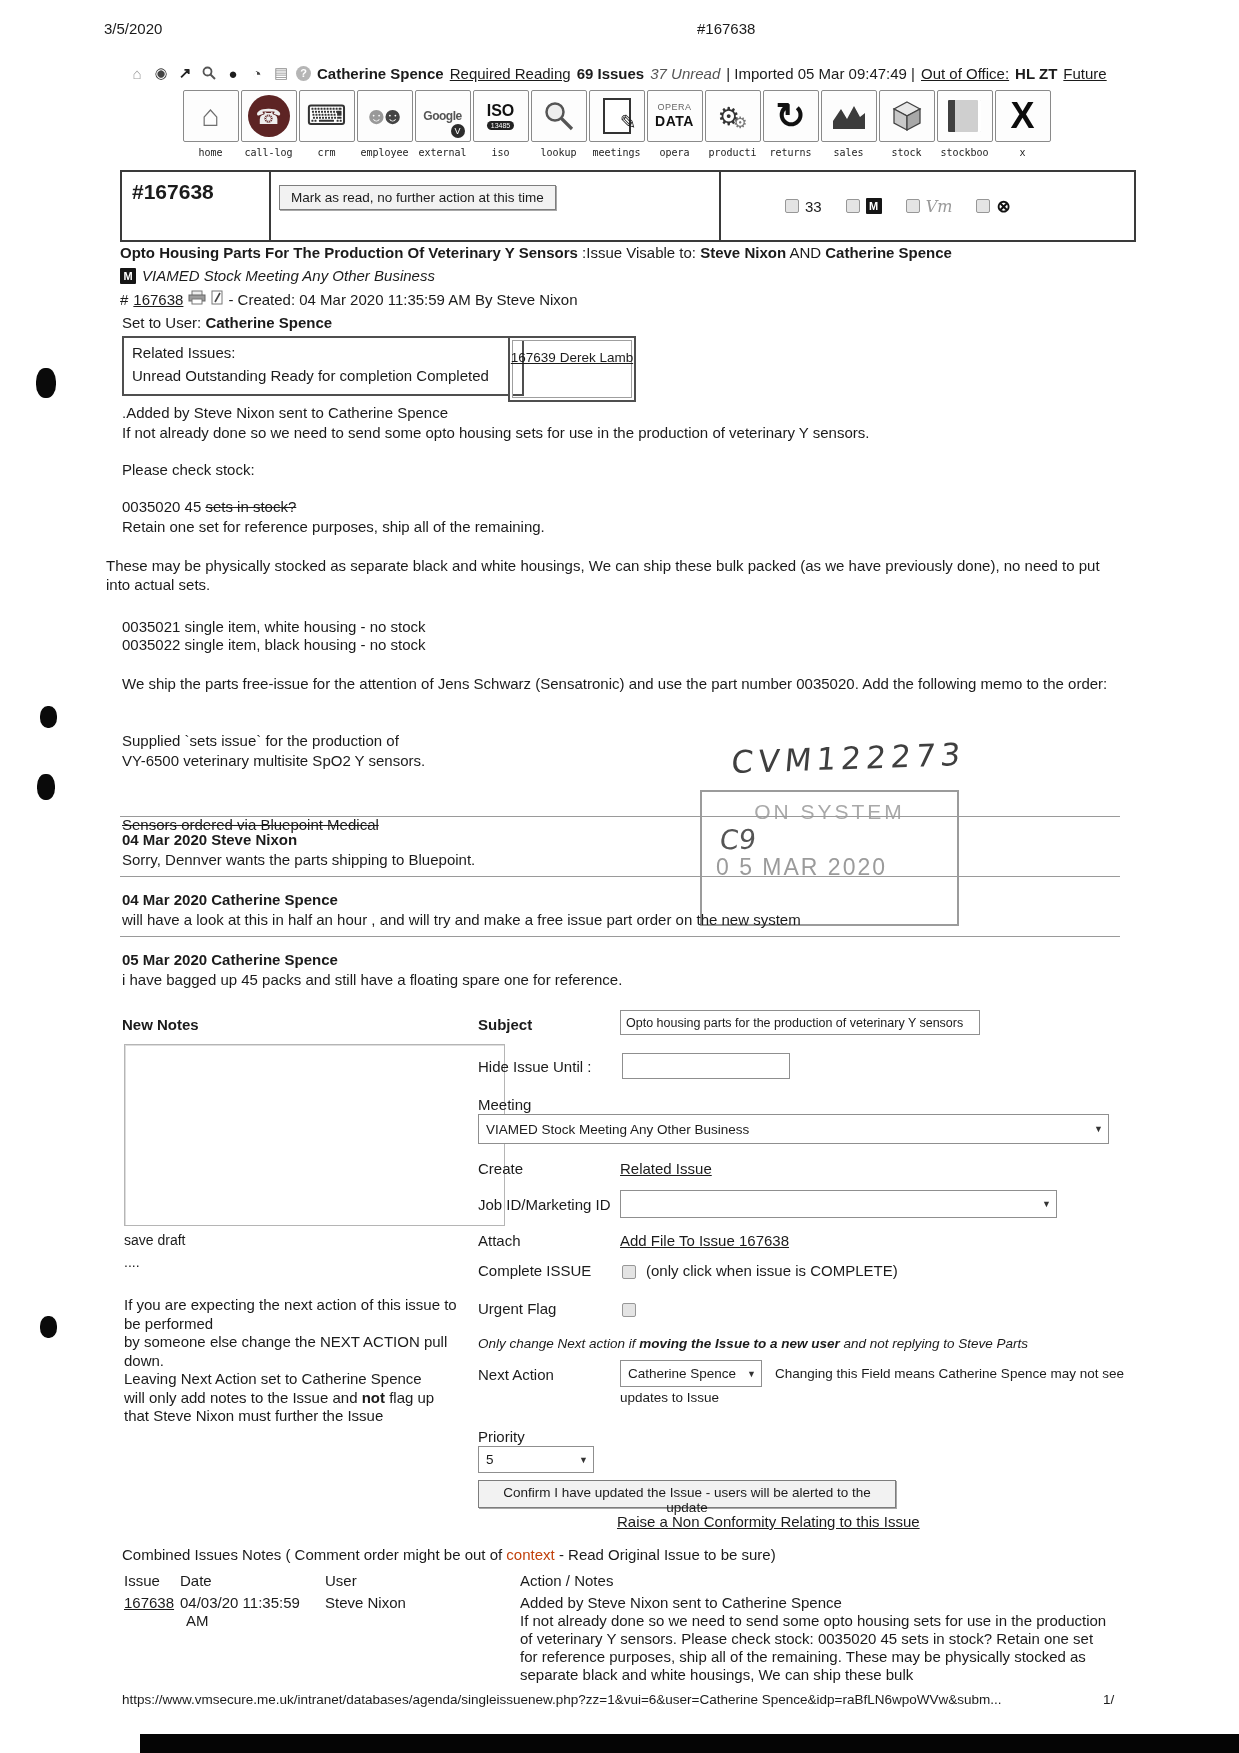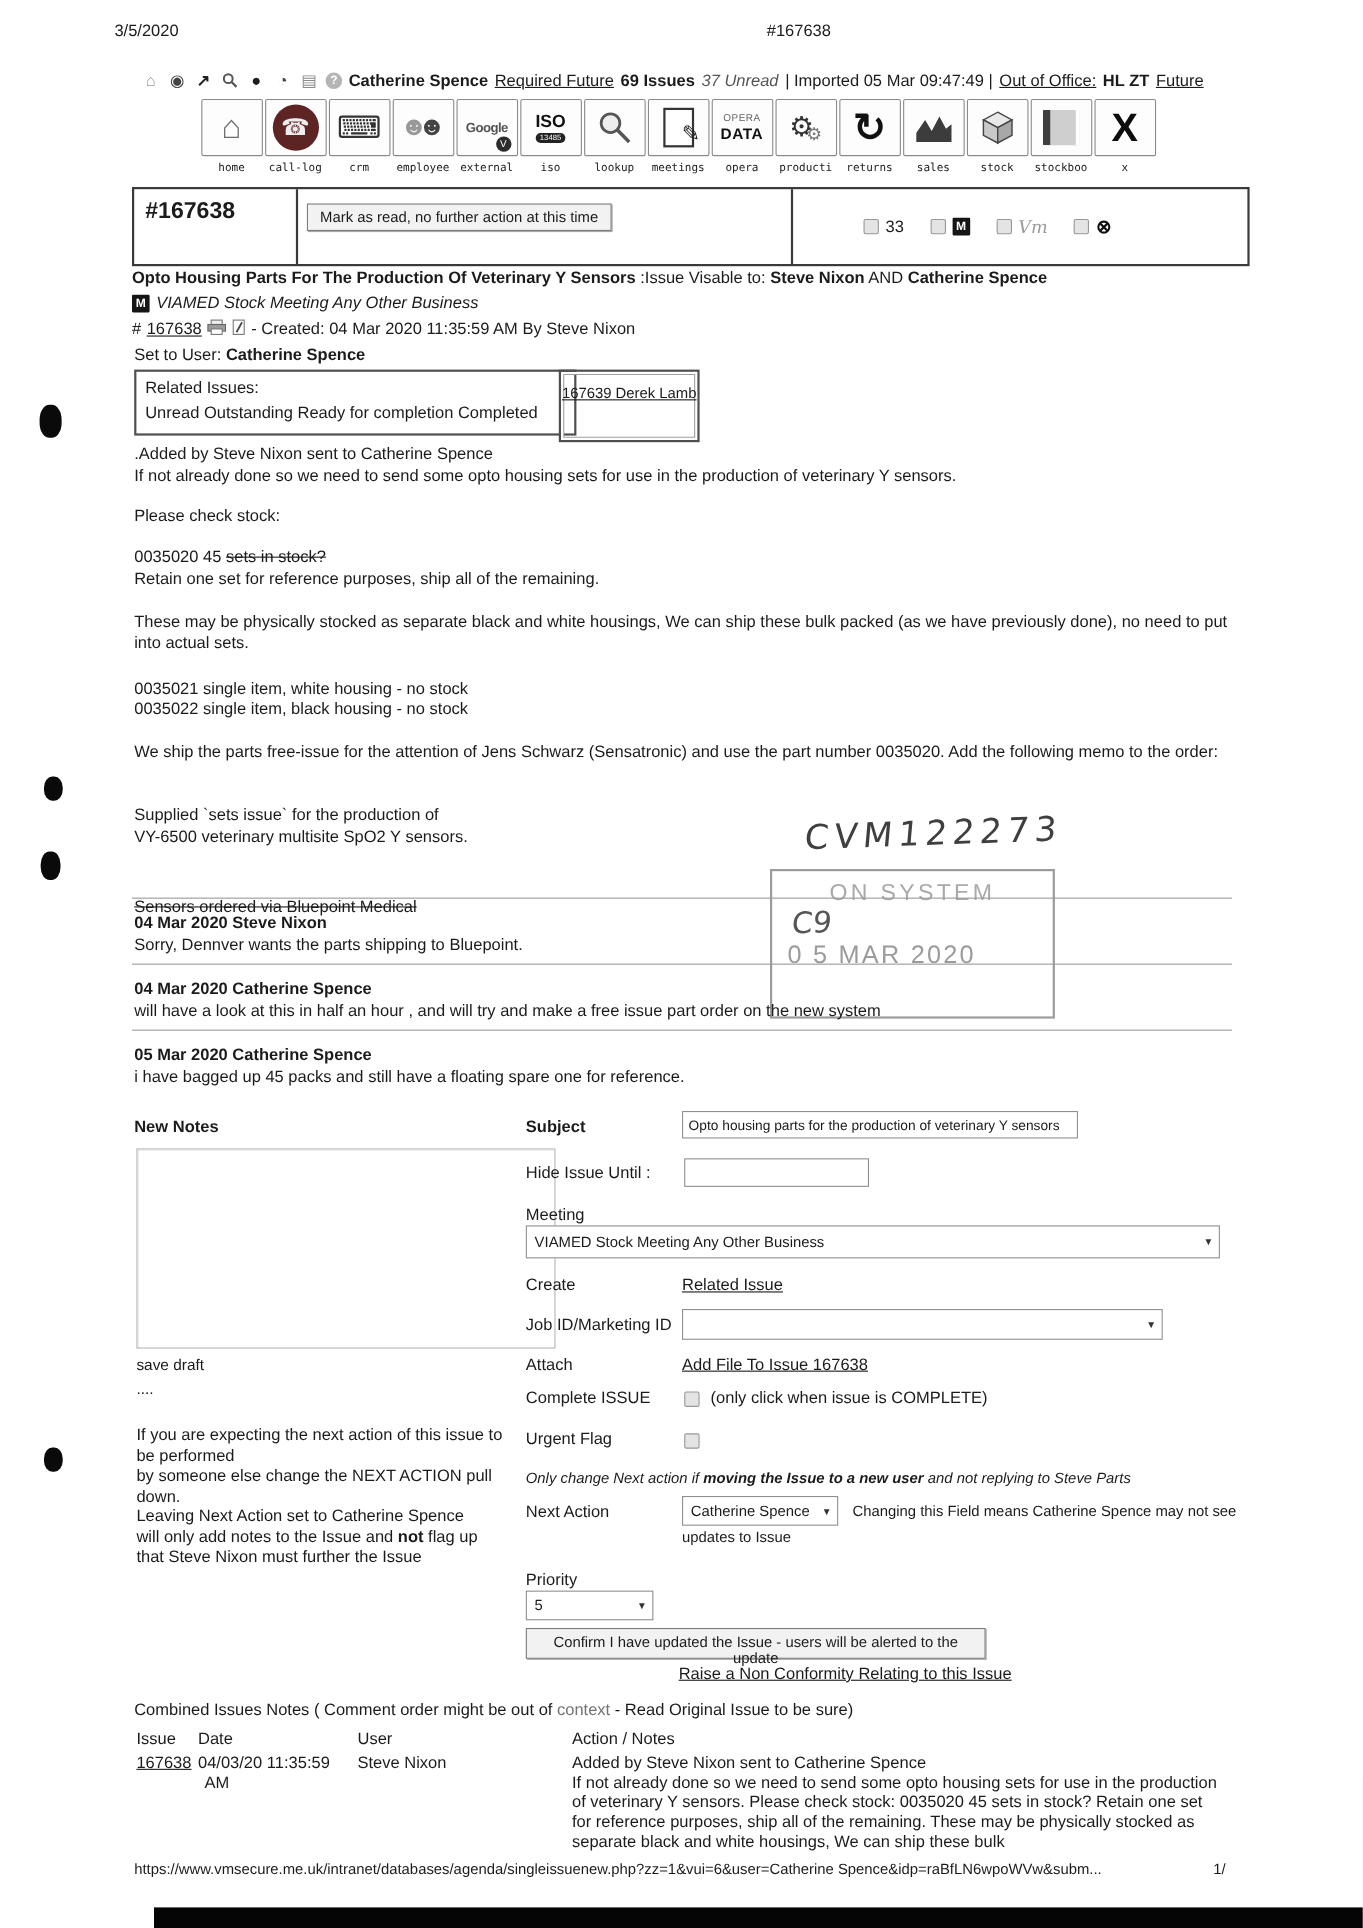--- a/index.html
+++ b/index.html
@@ -5,21 +5,21 @@
   html,body{margin:0;padding:0;background:#e9e9e9;}
   .page{position:relative;width:1239px;height:1753px;background:#ffffff;
         font-family:"Liberation Sans",sans-serif;color:#1b1b1b;overflow:hidden;}
   .abs{position:absolute;}
   .b{font-weight:bold;}
   .i{font-style:italic;}
   .lnk{text-decoration:underline;color:#1b1b1b;cursor:pointer;}
   .fs15{font-size:15px;}
   .fs14{font-size:14px;}
   .strike{text-decoration:line-through;margin-top:44px;}
-  .gray{color:#737373;margin-top:45px;}
+  .gray{color:#c2410c;margin-top:45px;}
 
   
   .user-row{display:flex;align-items:center;gap:6px;font-size:15px;white-space:nowrap;}
   .hico{display:inline-flex;width:18px;height:18px;align-items:center;justify-content:center;font-size:15px;}
   .hico-help{width:15px;height:15px;border-radius:50%;background:#b5b5b5;color:#fff;font-size:11px;font-weight:bold;}
 
   
   .toolbar{display:flex;gap:1px;}
   .tb{width:57px;text-align:center;}
   .tb-box{width:54px;height:50px;border:1px solid #8a8a8a;border-radius:2px;background:#fdfdfd;
@@ -102,21 +102,21 @@
       <svg width="14" height="14" viewBox="0 0 14 14">
           <circle cx="5.5" cy="5.5" r="4" fill="none" stroke="#555" stroke-width="1.8"></circle>
           <line x1="8.5" y1="8.5" x2="13" y2="13" stroke="#555" stroke-width="2"></line>
         </svg>
     </span>
     <span class="hico" style="color:#1d1d1d;">●</span>
     <span class="hico" style="color:#444;">◔</span>
     <span class="hico" style="color:#8b8b8b;">▤</span>
     <span class="hico hico-help">?</span>
     <span class="b">Catherine Spence</span>
-    <span class="lnk">Required Future</span>
+    <span class="lnk">Required Reading</span>
     <span class="b">69 Issues</span>
     <span class="i" style="color:#555;">37 Unread</span>
     <span>| Imported 05 Mar 09:47:49 |</span>
     <span class="lnk">Out of Office:</span>
     <span class="b">HL ZT</span>
     <span class="lnk">Future</span>
   </div>
 
   <div class="abs toolbar" style="left:182px;top:90px;">
     <div class="tb">
@@ -300,21 +300,21 @@
   </div>
 
   <div class="abs fs15" style="left:122px;top:404px;">.Added by Steve Nixon sent to Catherine Spence</div>
   <div class="abs fs15" style="left:122px;top:424px;width:1002px;">If not already done so we need to send some opto housing sets for use in the production of veterinary Y sensors.</div>
   <div class="abs fs15" style="left:122px;top:461px;">Please check stock:</div>
   <div class="abs fs15" style="left:122px;top:498px;">
     <span>0035020 45</span>
     <span class="strike">sets in stock?</span>
   </div>
   <div class="abs fs15" style="left:122px;top:518px;">Retain one set for reference purposes, ship all of the remaining.</div>
-  <div class="abs fs15" style="left:122px;top:556px;width:1002px;line-height:19px;">These may be physically stocked as separate black and white housings, We can ship these bulk packed (as we have previously done), no need to put into actual sets.</div>
+  <div class="abs fs15" style="left:106px;top:556px;width:1002px;line-height:19px;">These may be physically stocked as separate black and white housings, We can ship these bulk packed (as we have previously done), no need to put into actual sets.</div>
   <div class="abs fs15" style="left:122px;top:618px;">0035021 single item, white housing - no stock</div>
   <div class="abs fs15" style="left:122px;top:636px;">0035022 single item, black housing - no stock</div>
   <div class="abs fs15" style="left:122px;top:674px;width:1002px;line-height:19px;">We ship the parts free-issue for the attention of Jens Schwarz (Sensatronic) and use the part number 0035020. Add the following memo to the order:</div>
   <div class="abs fs15" style="left:122px;top:732px;">Supplied `sets issue` for the production of</div>
   <div class="abs fs15" style="left:122px;top:752px;">VY-6500 veterinary multisite SpO2 Y sensors.</div>
   <div class="abs fs15 strike" style="left:122px;top:772px;">Sensors ordered via Bluepoint Medical</div>
 
   <div class="abs hand" style="left:732px;top:740px;font-size:31px;letter-spacing:5px;">CVM122273</div>
   <div class="abs stampbox" style="left:700px;top:790px;width:255px;height:132px;">
     <div class="abs stamp-t" style="left:0;right:0;top:8px;text-align:center;">ON SYSTEM</div>

